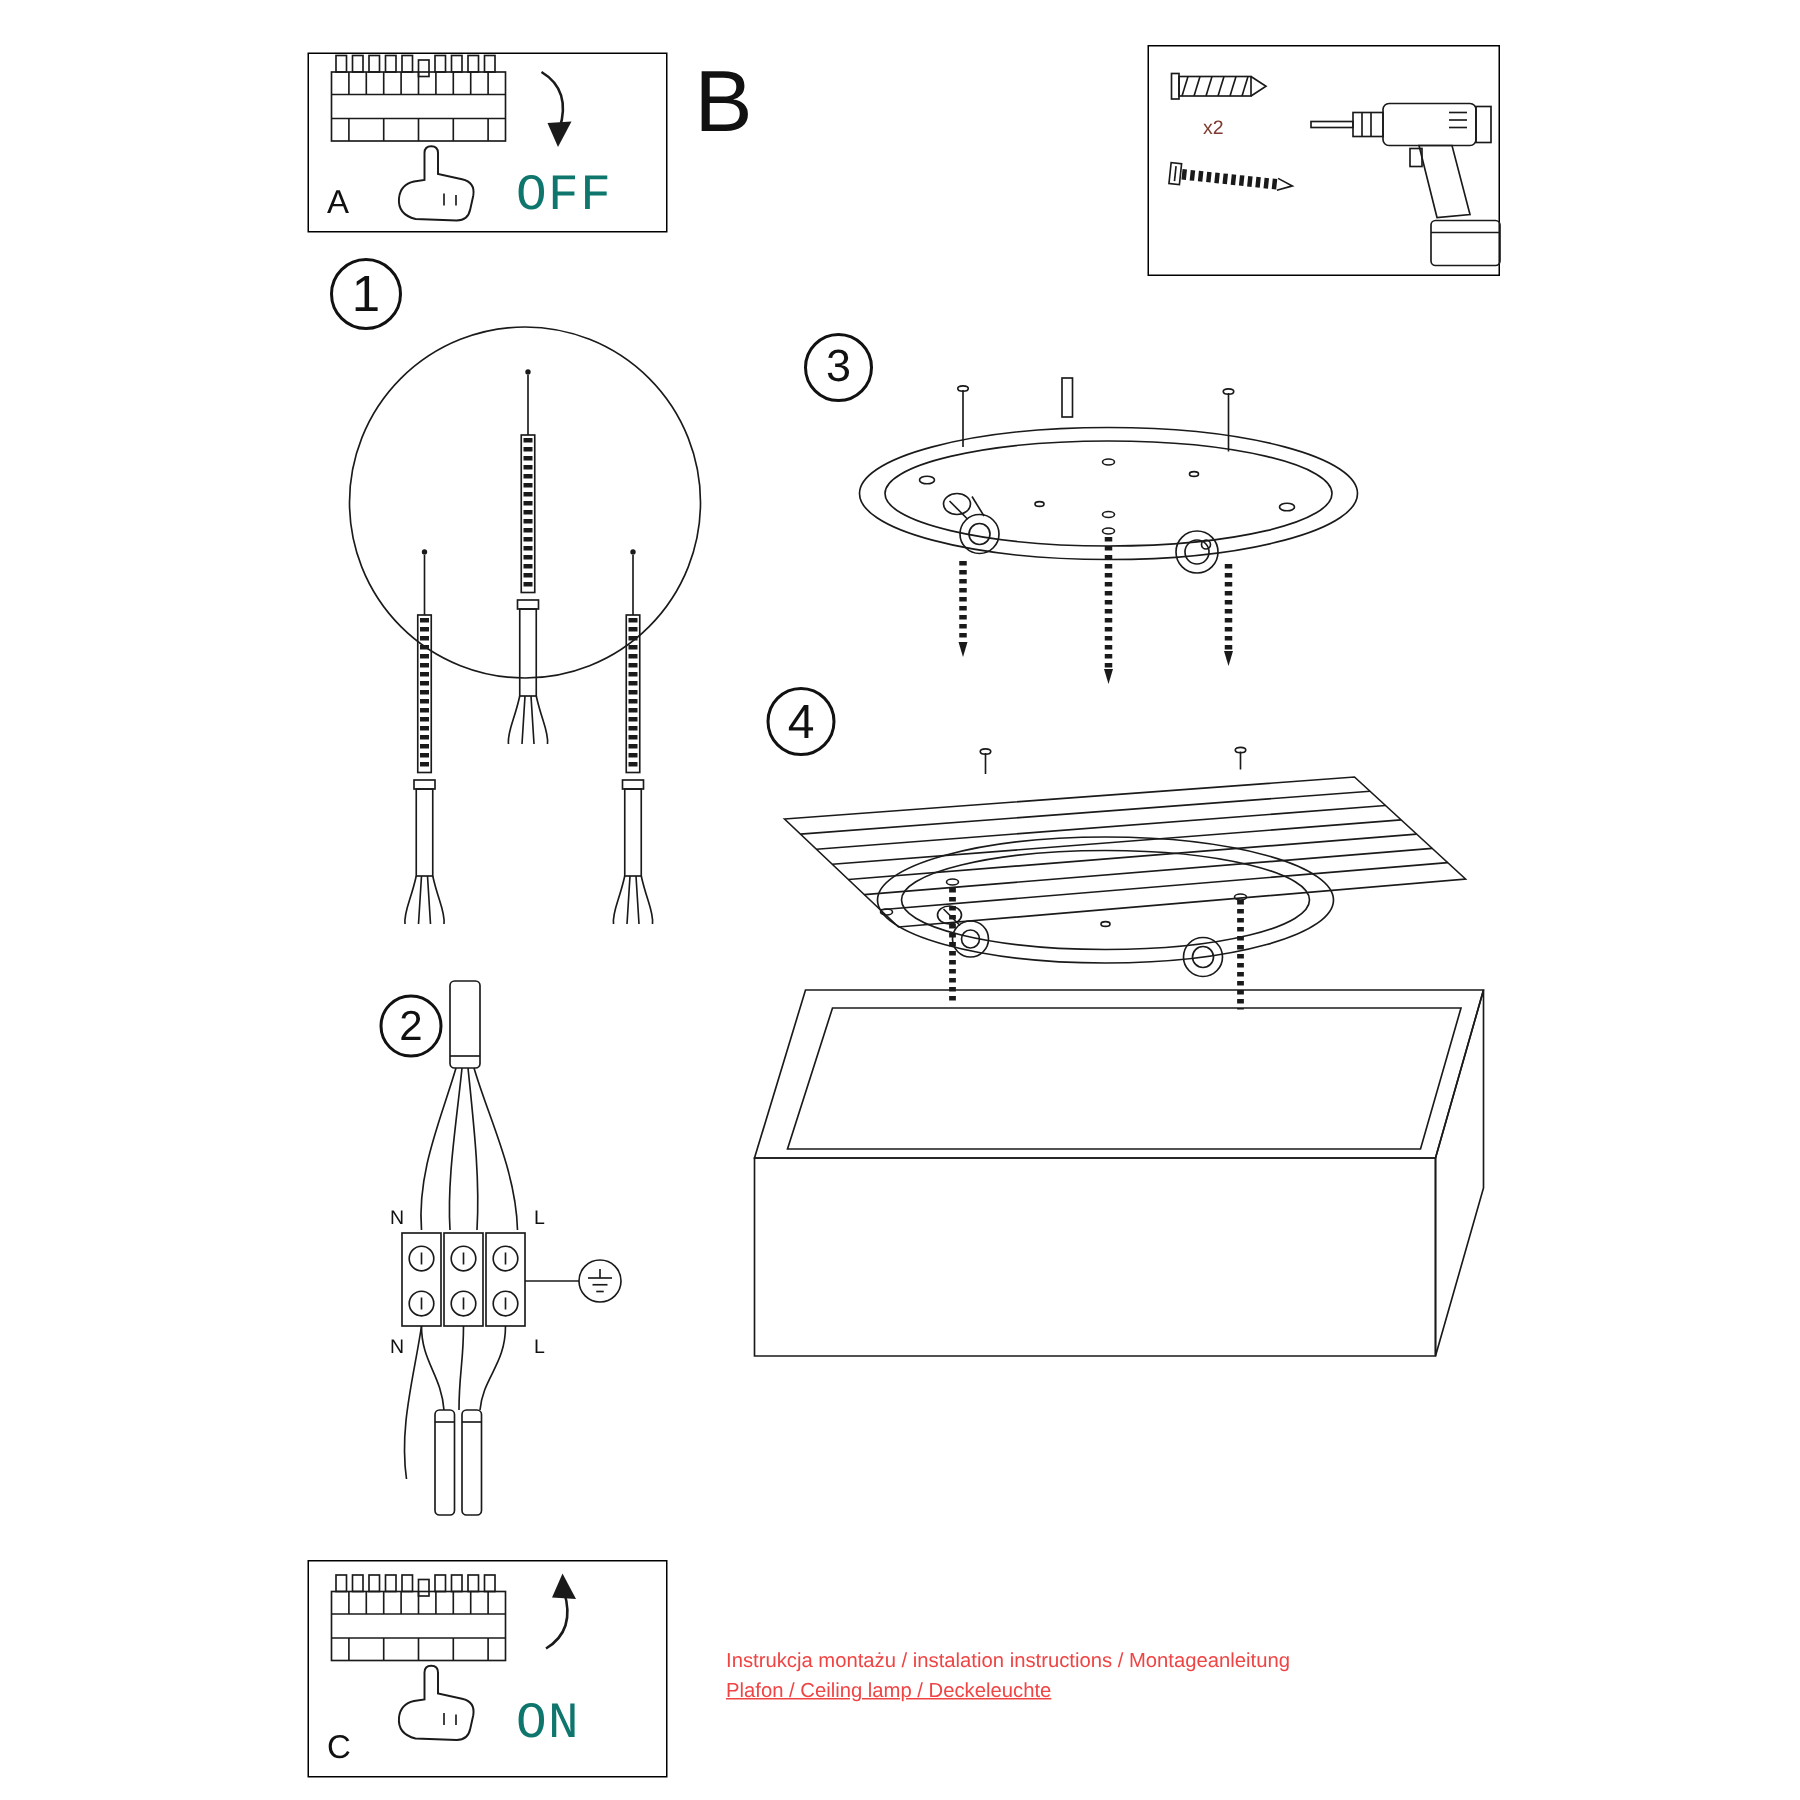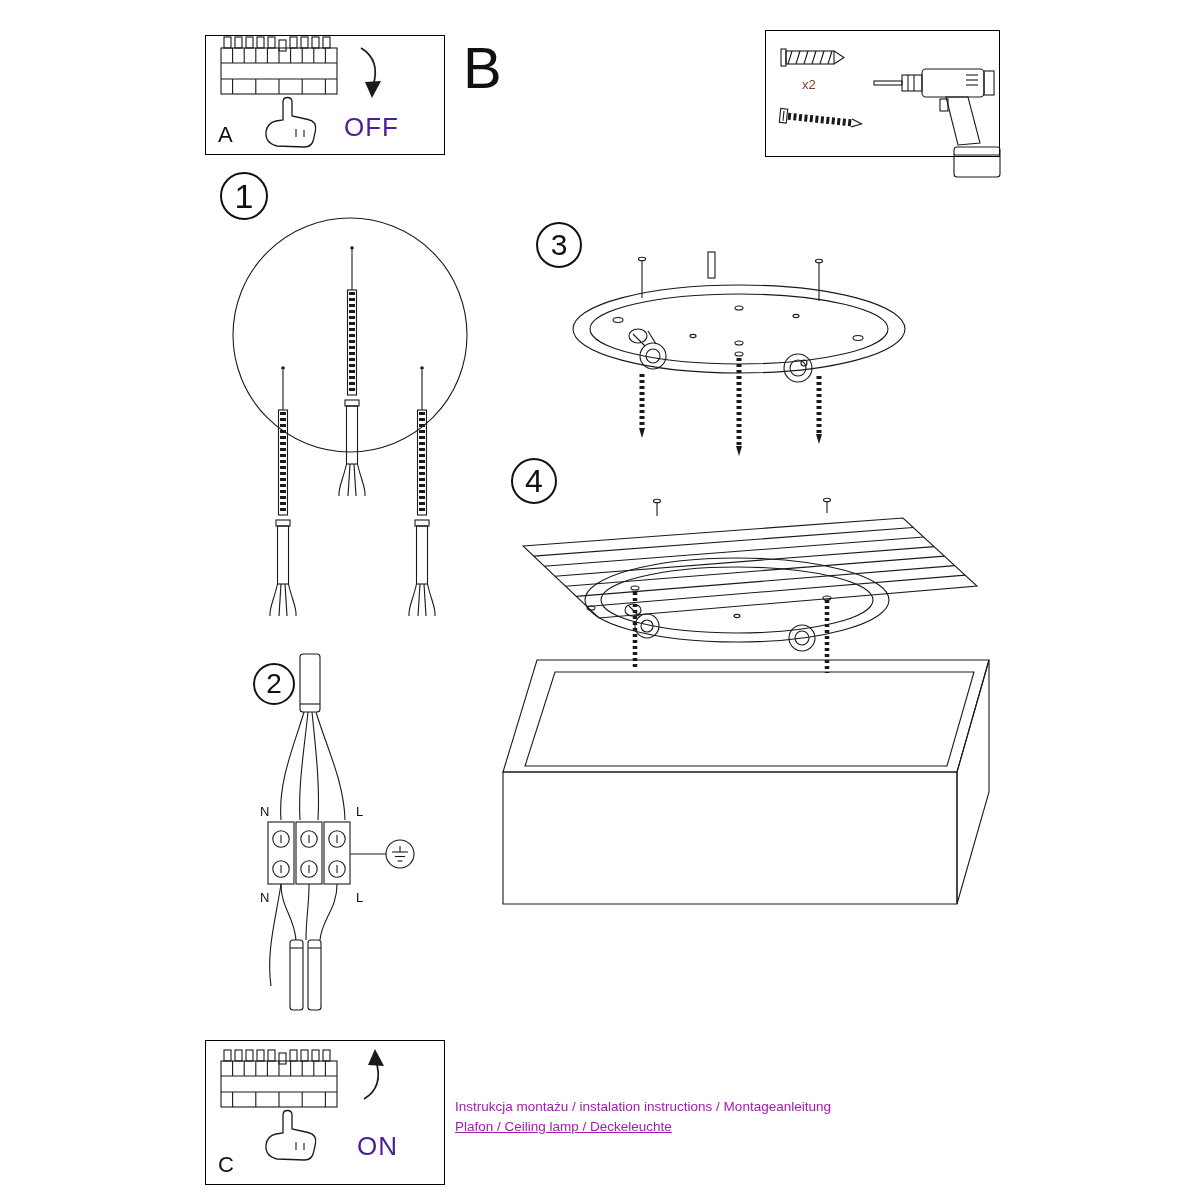--- a/index.html
+++ b/index.html
@@ -6,28 +6,28 @@
   html,body { background:#ffffff; }
   body {
     width:1200px; height:1200px;
     font-family:"Liberation Sans", sans-serif;
     color:#1a1a1a;
   }
   .sheet { position:relative; width:1200px; height:1200px; background:#fff; overflow:hidden; }
   .abs { position:absolute; }
   .frame { position:absolute; border:1.6px solid #000; background:#fff; }
   .corner-label { position:absolute; left:12px; bottom:6px; font-size:22px; color:#111; }
-  .switch-word { position:absolute; font-size:26px; letter-spacing:1px; color:#4c1d95; }
+  .switch-word { position:absolute; font-size:34px; letter-spacing:1px; color:#0f766e;font-family:Liberation Mono, monospace; }
   .step-badge {
     position:absolute; border:2.2px solid #111; border-radius:50%;
     display:flex; align-items:center; justify-content:center;
     background:#fff; color:#111;
   }
   .letter-b { position:absolute; left:463px; top:34px; font-size:58px; color:#111; }
-  .footer-line { position:absolute; left:455px; font-size:13.5px; color:#a21caf; }
+  .footer-line { position:absolute; left:484px; font-size:13.5px; color:#ef4444; }
   svg { display:block; overflow:visible; }
   text { font-family:"Liberation Sans", sans-serif; }
 </style>
 </head>
 <body>
 
 <div class="sheet">
 
   <svg width="0" height="0" style="position:absolute">
     <defs>
@@ -76,21 +76,21 @@
         <path d="M155,12 q20,12 12,38"></path>
         <polygon points="159,46 166,62 175,45" fill="#1a1a1a" stroke="none"></polygon>
       </g>
     </svg>
     <span class="corner-label">A</span>
     <span class="switch-word" style="left:138px; top:76px;">OFF</span>
   </div>
 
   <div class="letter-b">B</div>
 
-  <div class="frame" style="left:765px; top:30px; width:235px; height:127px;text-decoration:underline;">
+  <div class="frame" style="left:765px; top:30px; width:235px; height:154px;text-decoration:underline;">
     <svg width="232" height="162">
       <g stroke="#1a1a1a" fill="none" stroke-width="1.1">
 
         <g>
           <rect x="15" y="18" width="5" height="17"></rect>
           <rect x="20" y="20" width="48" height="13"></rect>
           <line x1="26" y1="20" x2="22" y2="33"></line>
             <line x1="34" y1="20" x2="30" y2="33"></line>
           <line x1="42" y1="20" x2="38" y2="33"></line>
             <line x1="50" y1="20" x2="46" y2="33"></line>
@@ -337,19 +337,19 @@
 
   <div class="frame" style="left:205px; top:1040px; width:240px; height:145px;">
     <svg width="238" height="142">
       <use href="#breaker-sym" x="14" y="8"></use>
       <g stroke="#1a1a1a" fill="none" stroke-width="1.7">
         <path d="M158,58 q20,-12 12,-38"></path>
         <polygon points="162,24 169,8 178,25" fill="#1a1a1a" stroke="none"></polygon>
       </g>
     </svg>
     <span class="corner-label">C</span>
-    <span class="switch-word" style="left:151px; top:90px;">ON</span>
+    <span class="switch-word" style="left:138px; top:90px;">ON</span>
   </div>
 
   <div class="footer-line" style="top:1099px;">Instrukcja montażu / instalation instructions / Montageanleitung</div>
   <div class="footer-line" style="top:1119px;text-decoration:underline;">Plafon / Ceiling lamp / Deckeleuchte</div>
 
 </div>
 
 </body></html>

